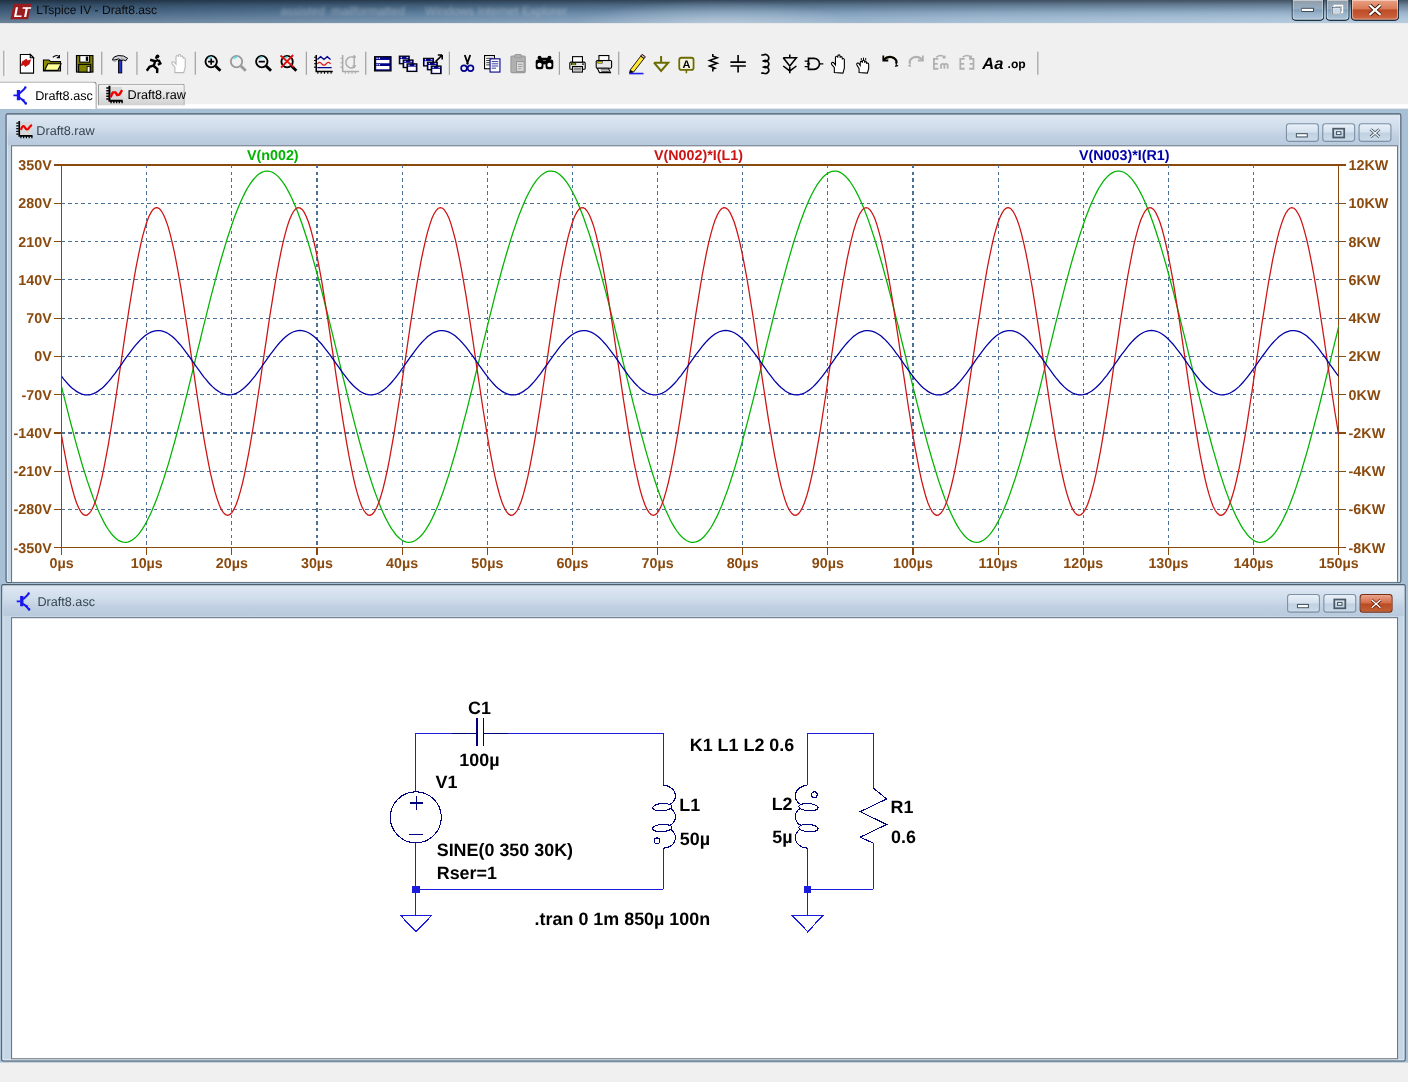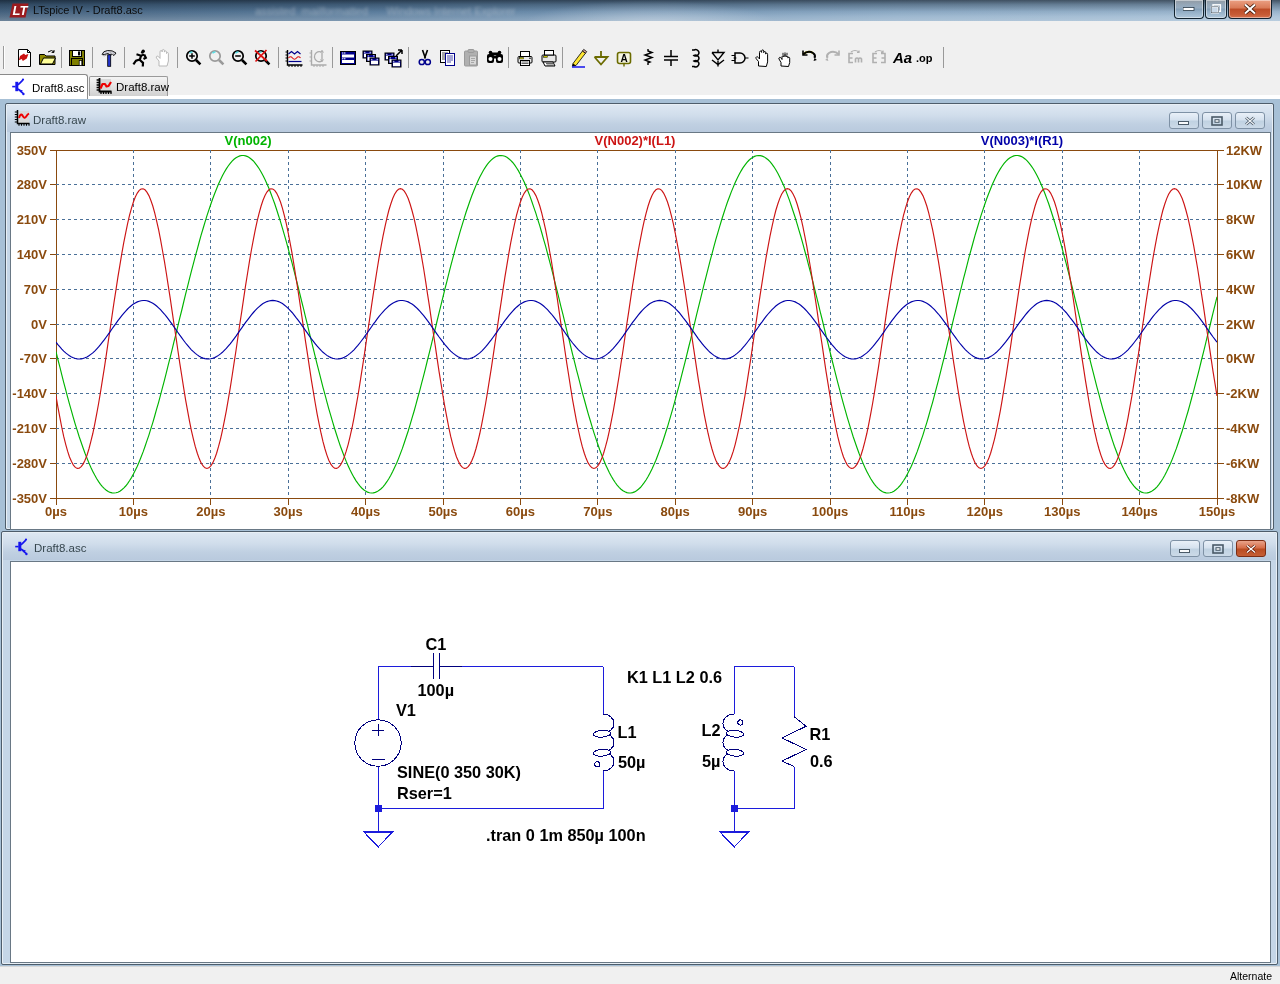--- a/index.html
+++ b/index.html
@@ -591,15 +591,12 @@
             <text x="607" y="206.0" font-size="16.3" font-weight="bold" fill="#000">50µ</text>
             <text x="690.5" y="174.0" font-size="16.3" font-weight="bold" fill="#000">L2</text>
             <text x="691" y="204.5" font-size="16.3" font-weight="bold" fill="#000">5µ</text>
             <text x="798.5" y="177.5" font-size="16.3" font-weight="bold" fill="#000">R1</text>
             <text x="799" y="204.5" font-size="16.3" font-weight="bold" fill="#000">0.6</text>
             <text x="475" y="278.5" font-size="16.3" font-weight="bold" fill="#000">.tran 0 1m 850µ 100n</text>
           </svg>
         </div>
 </div>
 </div>
-<div class="abs" id="status">
-      <span class="r">Alternate</span>
-    </div>
 </div>
 </body></html>

